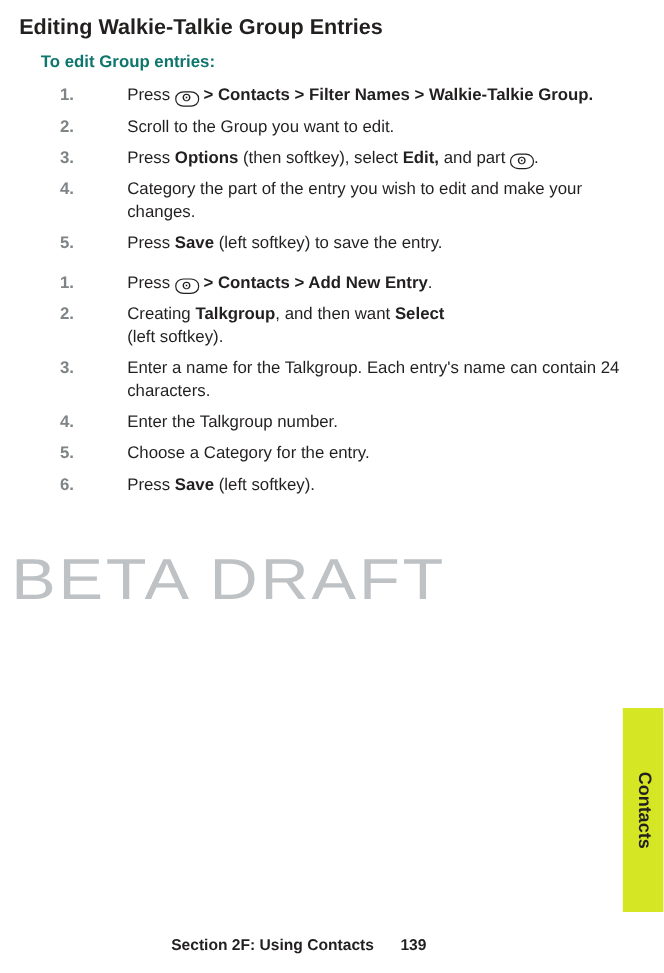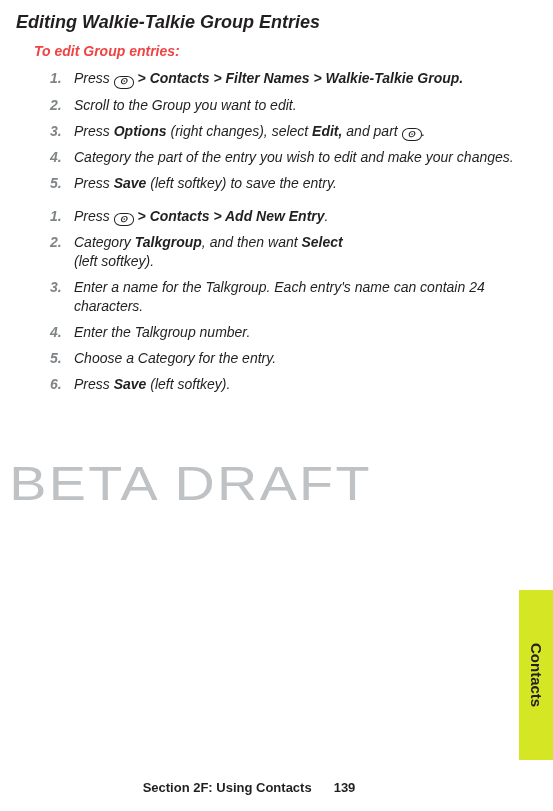--- a/index.html
+++ b/index.html
@@ -5,32 +5,32 @@
   * { margin: 0; padding: 0; box-sizing: border-box; }
   html, body { width: 553px; height: 811px; }
   body {
     font-family: "Myriad Pro", "Segoe UI", Arial, sans-serif;
     font-size: 14px;
     color: #221f1f;
     position: relative;
     background: #fff;
     line-height: 1.35;
   }
-  .page { padding: 10px 34px 0 16px; font-style: italic; }
+  .page { padding: 10px 34px 0 16px; }
   h2.section-heading {
     font-size: 18px;
     font-weight: 700;
     margin: 0 0 8px 0;
   }
   p.intro {
     margin: 0 0 10px 20px;
     font-size: 14px;
   }
   .subhead {
-    color: #ef4444;
+    color: #0f766e;
     font-weight: 700;
     font-size: 14px;
     margin: 0 0 8px 18px;
   }
   ol.steps {
     list-style: none;
     margin: 0 0 14px 34px;
   }
   ol.steps li {
     display: flex;
@@ -39,20 +39,21 @@
   }
   ol.steps li .num {
     color: #7f8487;
     font-weight: 700;
     font-size: 14px;
     min-width: 24px;
     flex: 0 0 24px;
   }
   ol.steps li .body {
     flex: 1;
+    margin-left: 32px;
   }
   .bold { font-weight: 700; }
   .icon-key {
     display: inline-flex;
     align-items: center;
     justify-content: center;
     width: 20px;
     height: 13px;
     border: 1.4px solid #221f1f;
     border-radius: 7px / 6px;
@@ -125,21 +126,21 @@
         <span>Press </span><span class="icon-key">ⵙ</span><span class="bold"> &gt; Contacts &gt; Filter Names &gt; Walkie-Talkie Group.</span>
       </span>
     </li>
     <li>
       <span class="num">2.</span>
       <span class="body">Scroll to the Group you want to edit.</span>
     </li>
     <li>
       <span class="num">3.</span>
       <span class="body">
-        <span>Press </span><span class="bold">Options</span><span> (right changes), select </span><span class="bold">Edit,</span><span> and part </span><span class="icon-key">ⵙ</span><span>.</span>
+        <span>Press </span><span class="bold">Options</span><span> (then softkey), select </span><span class="bold">Edit,</span><span> and part </span><span class="icon-key">ⵙ</span><span>.</span>
       </span>
     </li>
     <li>
       <span class="num">4.</span>
       <span class="body">Category the part of the entry you wish to edit and make your changes.</span>
     </li>
     <li>
       <span class="num">5.</span>
       <span class="body">
         <span>Press </span><span class="bold">Save</span><span> (left softkey) to save the entry.</span>
@@ -151,21 +152,21 @@
   <ol class="steps">
     <li>
       <span class="num">1.</span>
       <span class="body">
         <span>Press </span><span class="icon-key">ⵙ</span><span class="bold"> &gt; Contacts &gt; Add New Entry</span><span>.</span>
       </span>
     </li>
     <li>
       <span class="num">2.</span>
       <span class="body">
-        <span>Category </span><span class="bold">Talkgroup</span><span>, and then want </span><span class="bold">Select</span><br><span>(left softkey).</span>
+        <span>Creating </span><span class="bold">Talkgroup</span><span>, and then want </span><span class="bold">Select</span><br><span>(left softkey).</span>
       </span>
     </li>
     <li>
       <span class="num">3.</span>
       <span class="body">Enter a name for the Talkgroup. Each entry's name can contain 24 characters.</span>
     </li>
     <li>
       <span class="num">4.</span>
       <span class="body">Enter the Talkgroup number.</span>
     </li>

